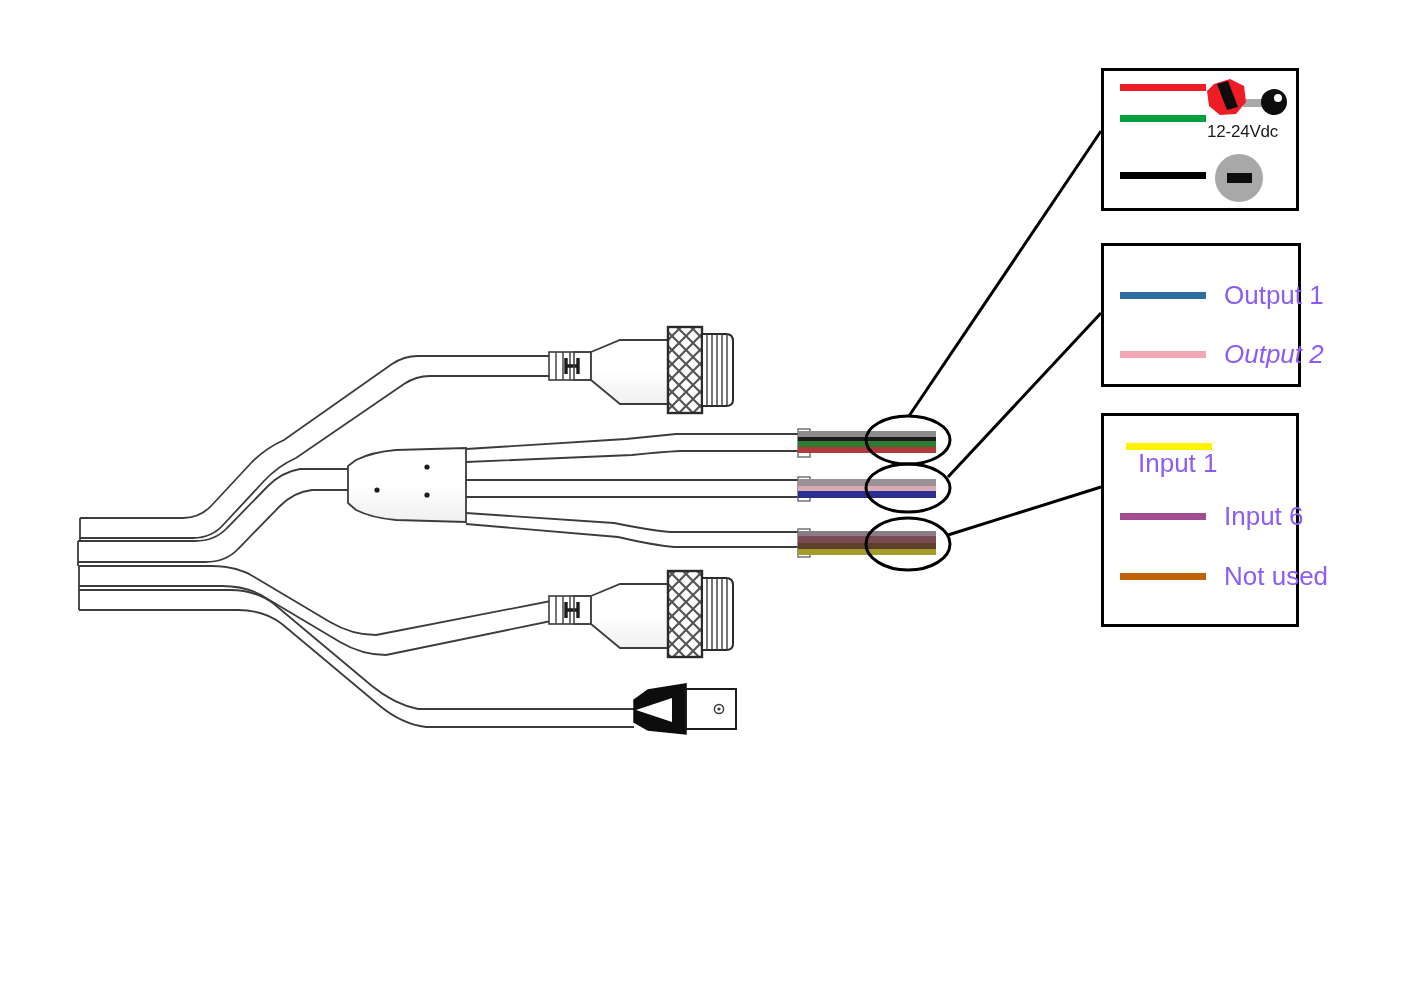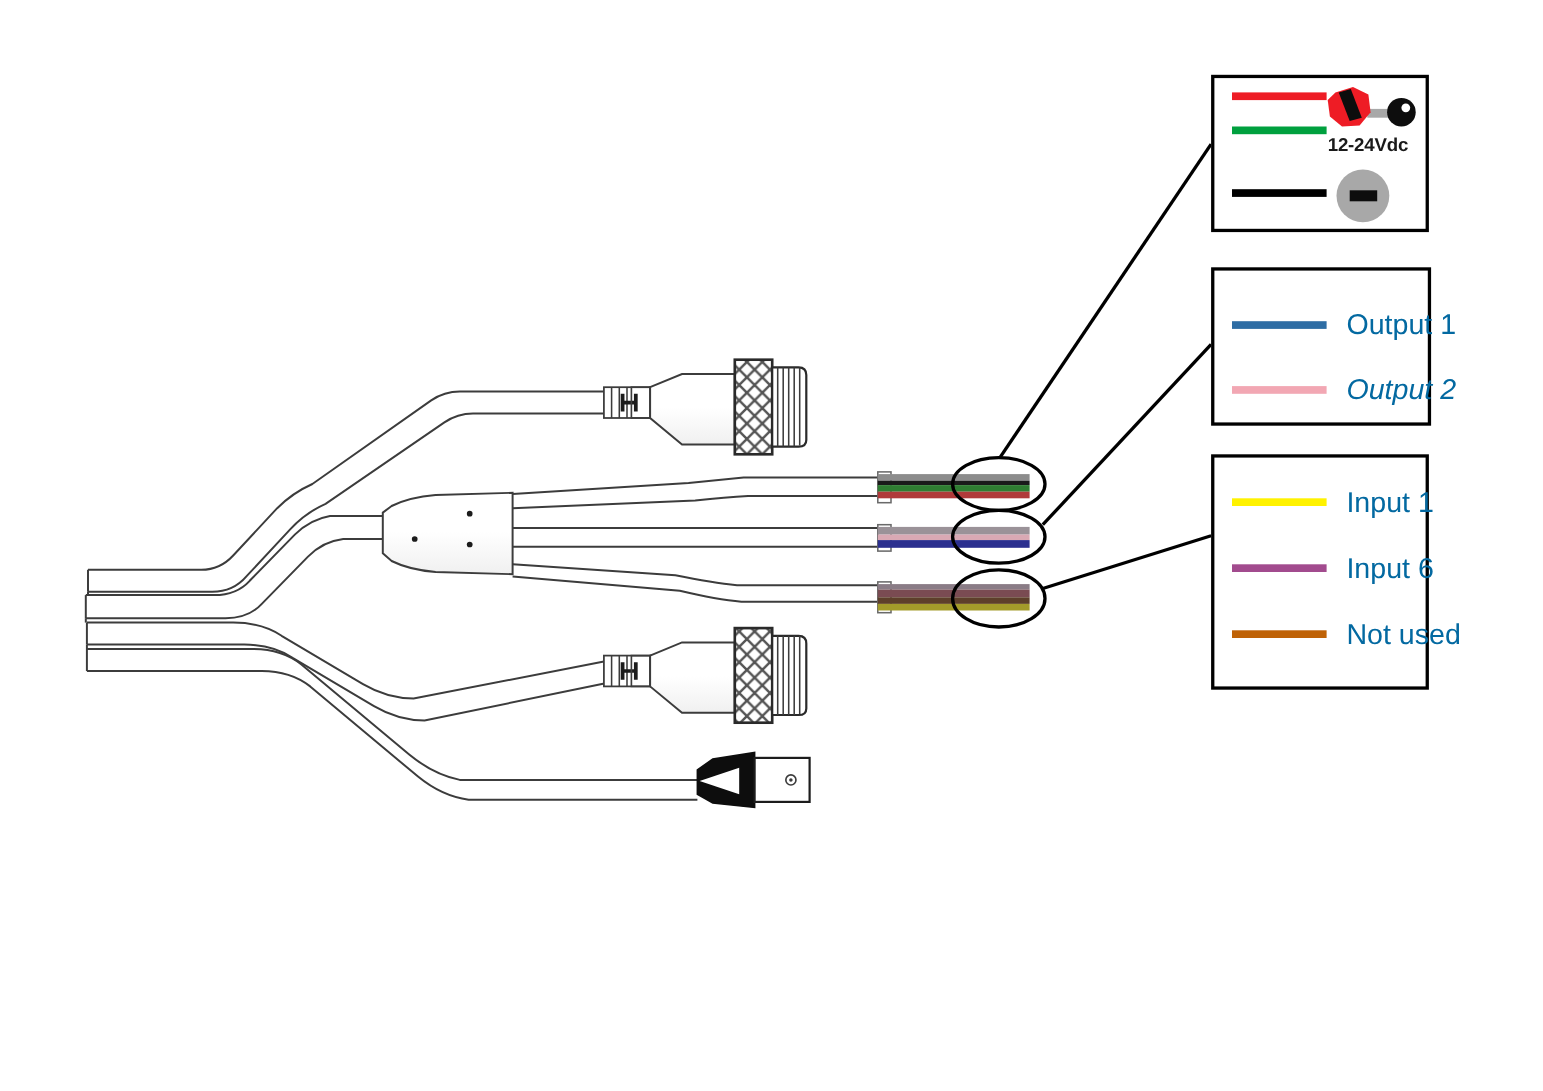--- a/index.html
+++ b/index.html
@@ -59,37 +59,37 @@
   }
   .legend-row .swatch {
     position: relative;
     width: 86px;
     height: 7px;
     flex: 0 0 auto;
   }
   .legend-row .legend-label {
     margin-left: 18px;
     font-size: 26px;
-    color: #0369a1;
+    color: #8b5cf6;
     line-height: 1;
     white-space: nowrap;
     font-family: "Liberation Sans", sans-serif;
   }
   .pwr-swatch {
     position: absolute;
     left: 16px;
     width: 86px;
     height: 7px;
   }
   #vdc-label {
     position: absolute;
     left: 1207px;
     top: 122px;
     font-size: 17px;
-    font-weight: bold;
+    font-weight: normal;
     color: #1a1a1a;
     letter-spacing: -0.2px;
     white-space: nowrap;
     font-family: "Liberation Sans", sans-serif;
   }
   .icon-layer {
     position: absolute;
     pointer-events: none;
   }
 </style>
@@ -276,21 +276,21 @@
       <span class="swatch" style="background: rgb(46, 109, 164);"></span>
       <span class="legend-label">Output 1</span>
     </div>
     <div class="legend-row" style="left:16px; top:95px;font-style:italic;">
       <span class="swatch" style="background: rgb(242, 167, 179);"></span>
       <span class="legend-label">Output 2</span>
     </div>
   </div>
 
   <div class="legend-box" id="legend-inputs">
-    <div class="legend-row" style="left:16px; top:27px;">
+    <div class="legend-row" style="left:16px; top:27px;flex-direction:column;">
       <span class="swatch" style="background: rgb(255, 242, 0);"></span>
       <span class="legend-label">Input 1</span>
     </div>
     <div class="legend-row" style="left:16px; top:87px;">
       <span class="swatch" style="background: rgb(162, 75, 142);"></span>
       <span class="legend-label">Input 6</span>
     </div>
     <div class="legend-row" style="left:16px; top:147px;">
       <span class="swatch" style="background: rgb(191, 98, 6);"></span>
       <span class="legend-label">Not used</span>

